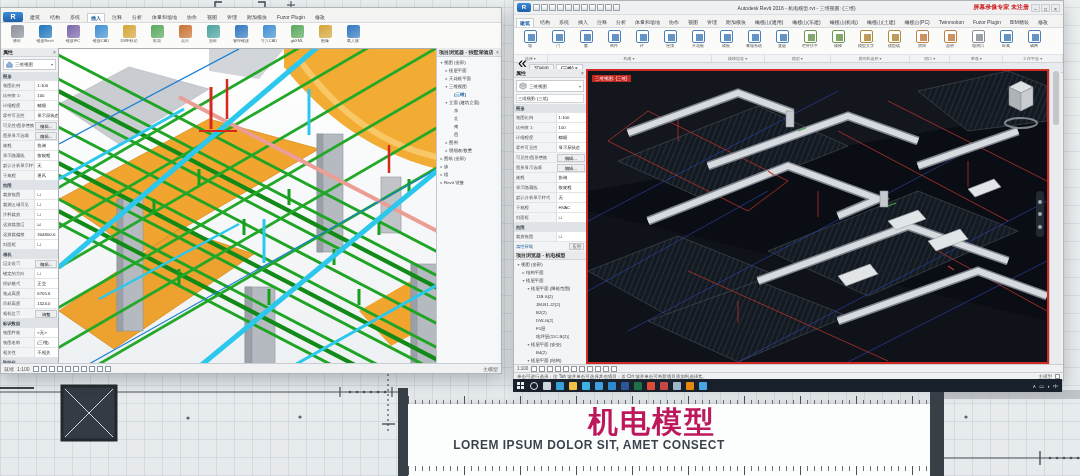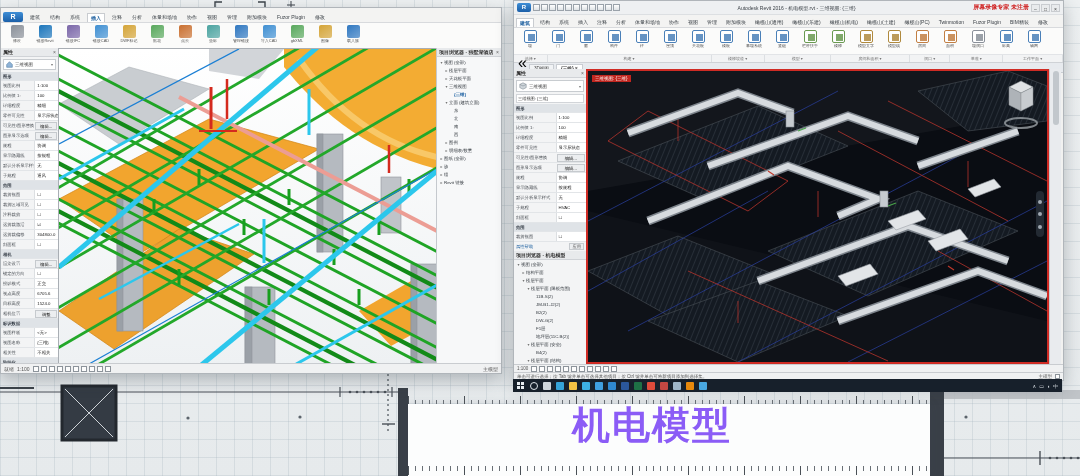--- a/index.html
+++ b/index.html
@@ -12,21 +12,21 @@
   .abs{position:absolute;}
   
   #decor{left:0;top:0;width:1080px;height:476px;z-index:1;pointer-events:none;}
   .grayband{left:944px;top:390px;width:136px;height:9px;background:#b8bdc1;opacity:.85;z-index:2;}
   .darkbar{background:#3a4048;z-index:2;}
   #bar-left{left:398px;top:388px;width:10px;height:88px;}
   #bar-right{left:930px;top:390px;width:14px;height:86px;}
   
   #banner{left:408px;top:404px;width:522px;height:72px;background:#fcfdfd;z-index:3;
     box-shadow:0 0 10px rgba(60,70,80,.15);overflow:hidden;text-align:center;}
-  #banner-title{margin-top:1px;font-size:38px;font-weight:700;color:#8b5cf6;letter-spacing:2px;
+  #banner-title{margin-top:1px;font-size:30px;font-weight:700;color:#be185d;letter-spacing:2px;
     transform:translateX(-17px);line-height:1.1;}
   #banner-sub{font-size:12px;font-weight:700;letter-spacing:.5px;transform:translateX(-80px);
     background:linear-gradient(90deg,#39414d 78%,rgba(57,65,77,.08));
     -webkit-background-clip:text;background-clip:text;color:transparent;}
   .ruler{z-index:4;background-repeat:repeat-x;}
   #ruler-top{left:408px;top:396px;width:522px;height:8px;
     background-image:
       repeating-linear-gradient(90deg,#4a5056 0 1px,transparent 1px 56px),
       repeating-linear-gradient(90deg,#6a7076 0 1px,transparent 1px 7px);
     background-size:522px 8px,522px 4px;background-position:bottom left,bottom left;}
@@ -147,20 +147,21 @@
     <line x1="113" y1="389" x2="65" y2="437" stroke="#cfd4d8" stroke-width="1"></line>
   </g>
 </svg>
 <div class="abs grayband"></div>
 <div id="bar-left" class="abs darkbar"></div>
 <div id="bar-right" class="abs darkbar"></div>
 
 <div id="ruler-top" class="abs ruler"></div>
 <div id="banner" class="abs">
   <div id="banner-title">机电模型</div>
+  <div id="banner-sub">LOREM IPSUM DOLOR SIT, AMET CONSECT</div>
 </div>
 <div id="ruler-bottom" class="abs ruler"></div>
 
 <div class="abs win" id="lw" style="left:0;top:7px;width:500px;height:365px;">
   <div class="tabrow" style="height:13px;">
     <div class="appbtn">R</div>
     <div style="display:flex;gap:4px;overflow:hidden;">
         <div class="rtab">建筑</div>
         <div class="rtab">结构</div>
         <div class="rtab">系统</div>

